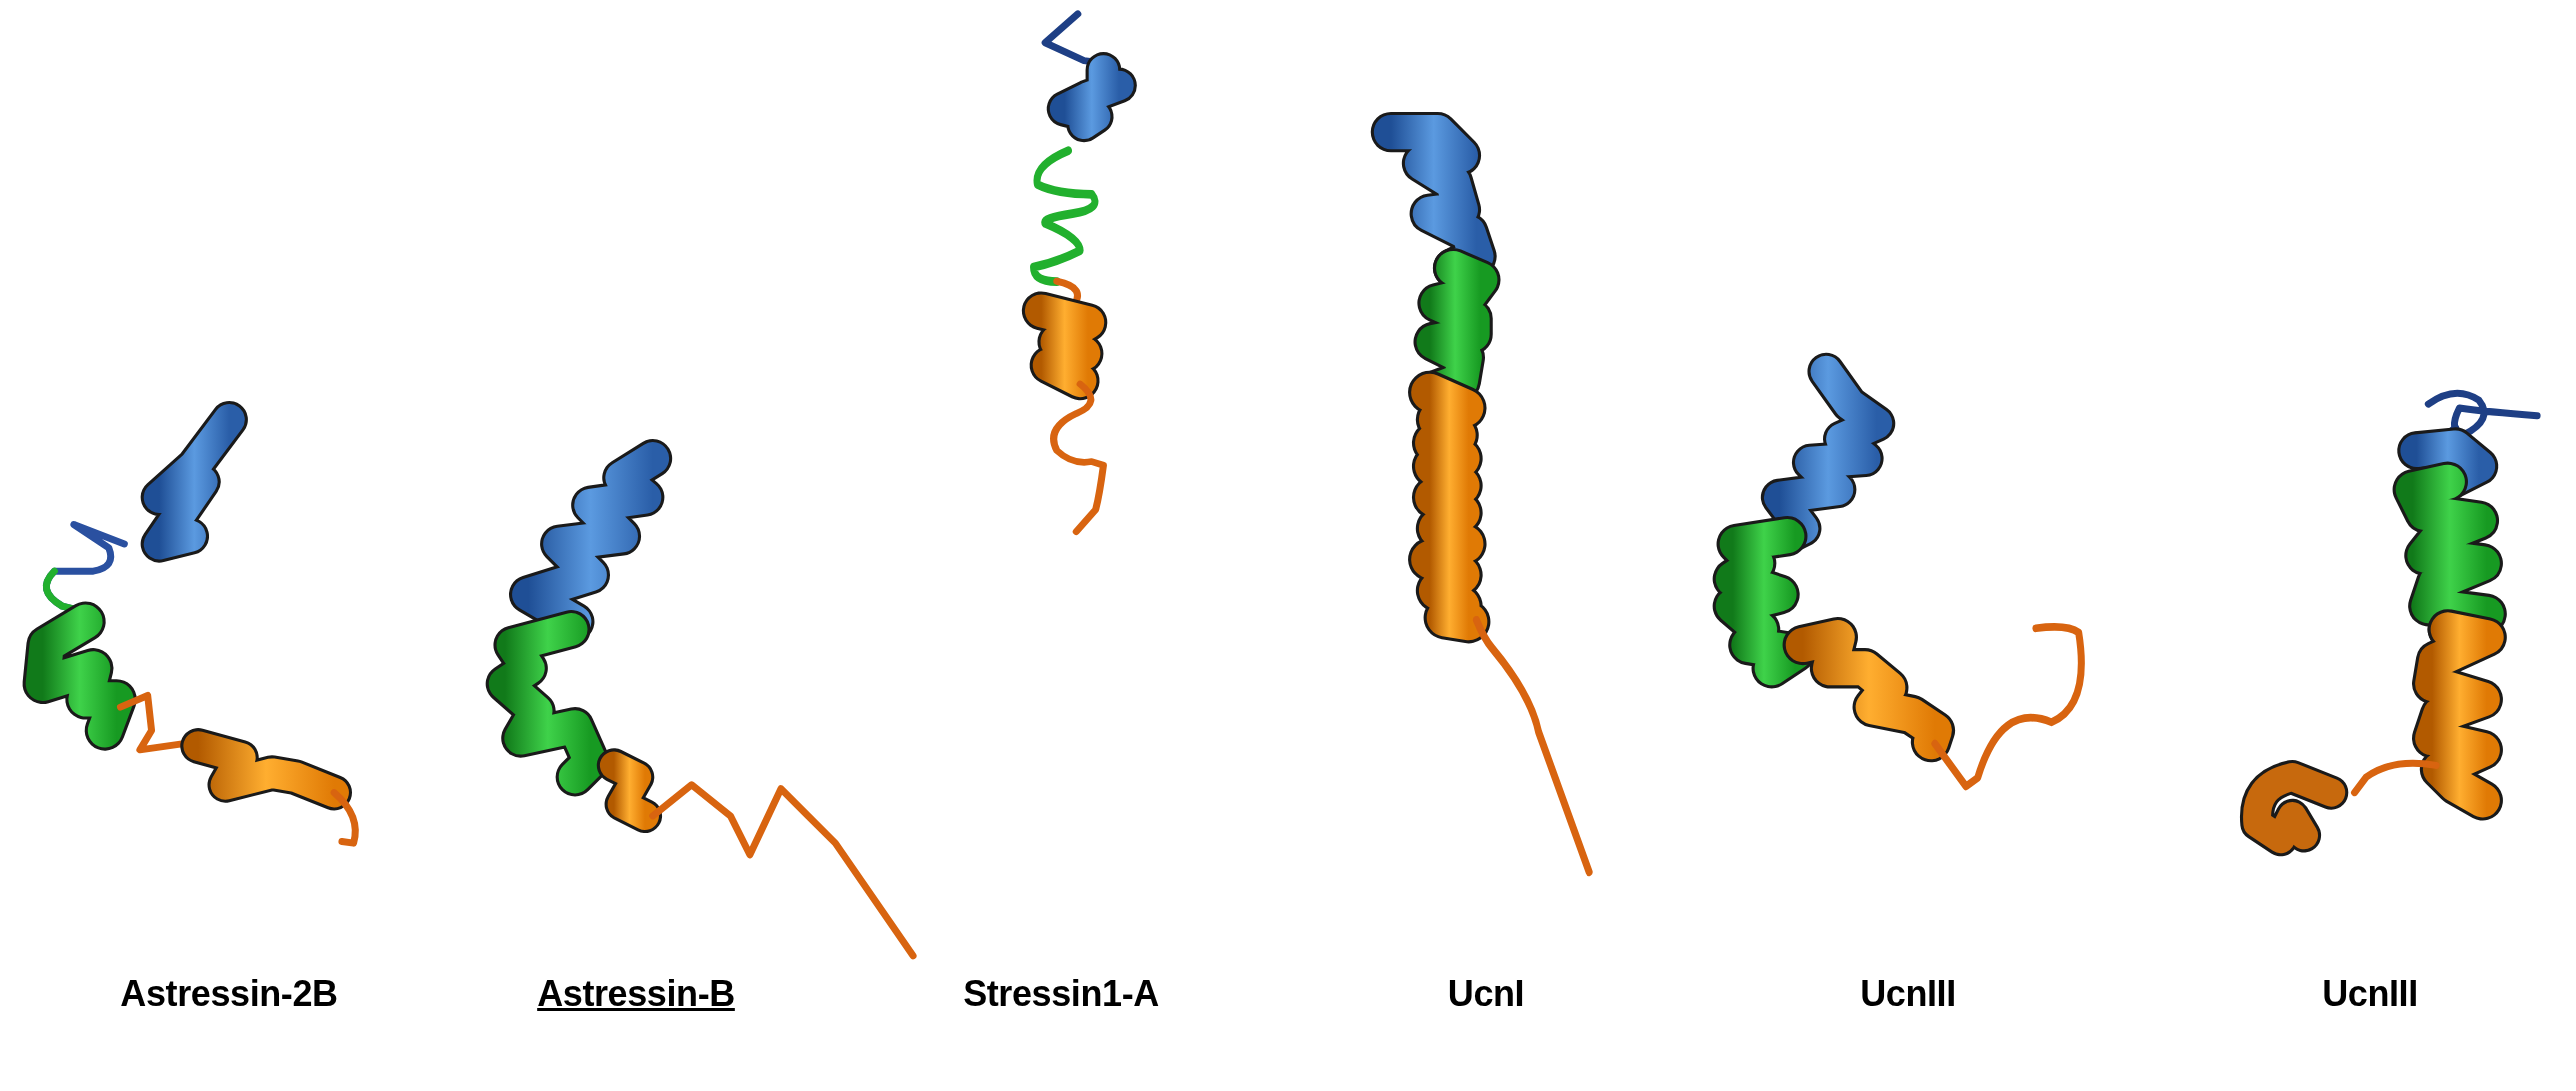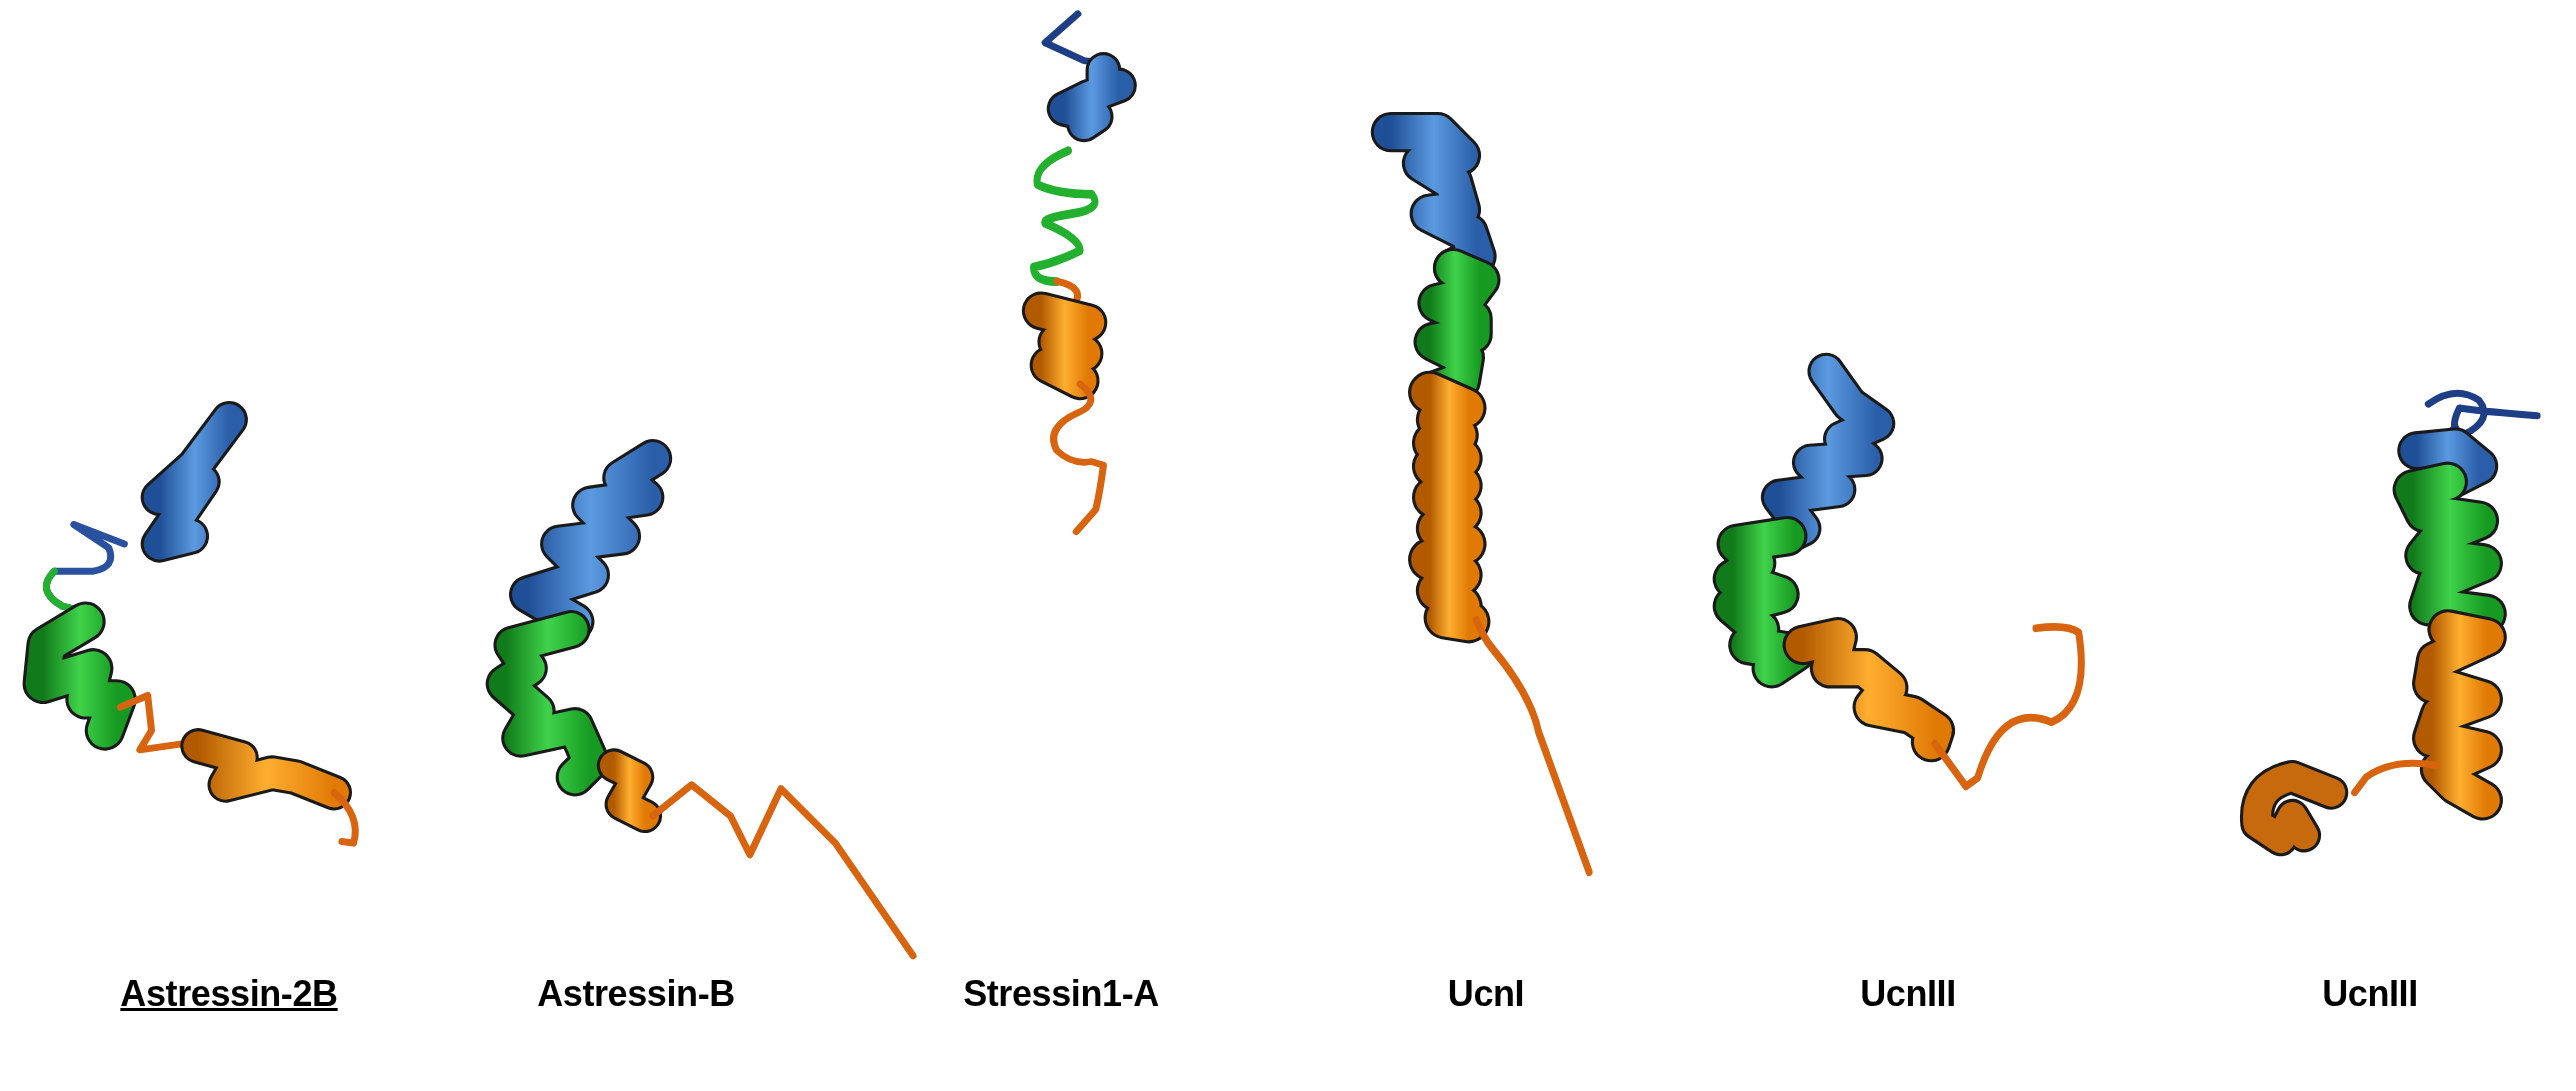--- a/index.html
+++ b/index.html
@@ -97,20 +97,20 @@
       <path class="helix" d="M3150,620 L3105,630 L3120,660 L3190,670 L3140,690 L3120,715 L3195,725 L3135,750 L3125,780 L3200,790 L3150,810" stroke="#1a1a1a" stroke-width="52"></path>
       <path class="helix" d="M3150,620 L3105,630 L3120,660 L3190,670 L3140,690 L3120,715 L3195,725 L3135,750 L3125,780 L3200,790 L3150,810" stroke="url(#gGreen)" stroke-width="44"></path>
       <path class="helix" d="M3150,810 L3200,820 L3135,850 L3130,880 L3195,900 L3140,920 L3130,950 L3195,965 L3140,990 L3160,1010 L3195,1030" stroke="#1a1a1a" stroke-width="52"></path>
       <path class="helix" d="M3150,810 L3200,820 L3135,850 L3130,880 L3195,900 L3140,920 L3130,950 L3195,965 L3140,990 L3160,1010 L3195,1030" stroke="url(#gOrange)" stroke-width="44"></path>
       <path class="coil" d="M3135,985 Q3080,975 3045,1000 L3030,1020" stroke="#d86410" stroke-width="9"></path>
       <path class="helix" d="M3000,1020 L2950,1000 Q2900,1010 2905,1060 L2935,1080 L2950,1050 L2965,1075" stroke="#1a1a1a" stroke-width="44"></path>
       <path class="helix" d="M3000,1020 L2950,1000 Q2900,1010 2905,1060 L2935,1080 L2950,1050 L2965,1075" stroke="#c7690d" stroke-width="36"></path>
     </g>
   </svg>
 
-  <div class="label" style="left:229px;text-decoration:underline;">Astressin-2B</div>
-  <div class="label" style="left:636px;">Astressin-B</div>
+  <div class="label" style="left:229px;">Astressin-2B</div>
+  <div class="label" style="left:636px;text-decoration:underline;">Astressin-B</div>
   <div class="label" style="left:1061px;">Stressin1-A</div>
   <div class="label" style="left:1466px;margin-left:20px;">UcnI</div>
   <div class="label" style="left:1908px;">UcnIII</div>
   <div class="label" style="left:2370px;">UcnIII</div>
 </div>
 
 
 </body></html>

